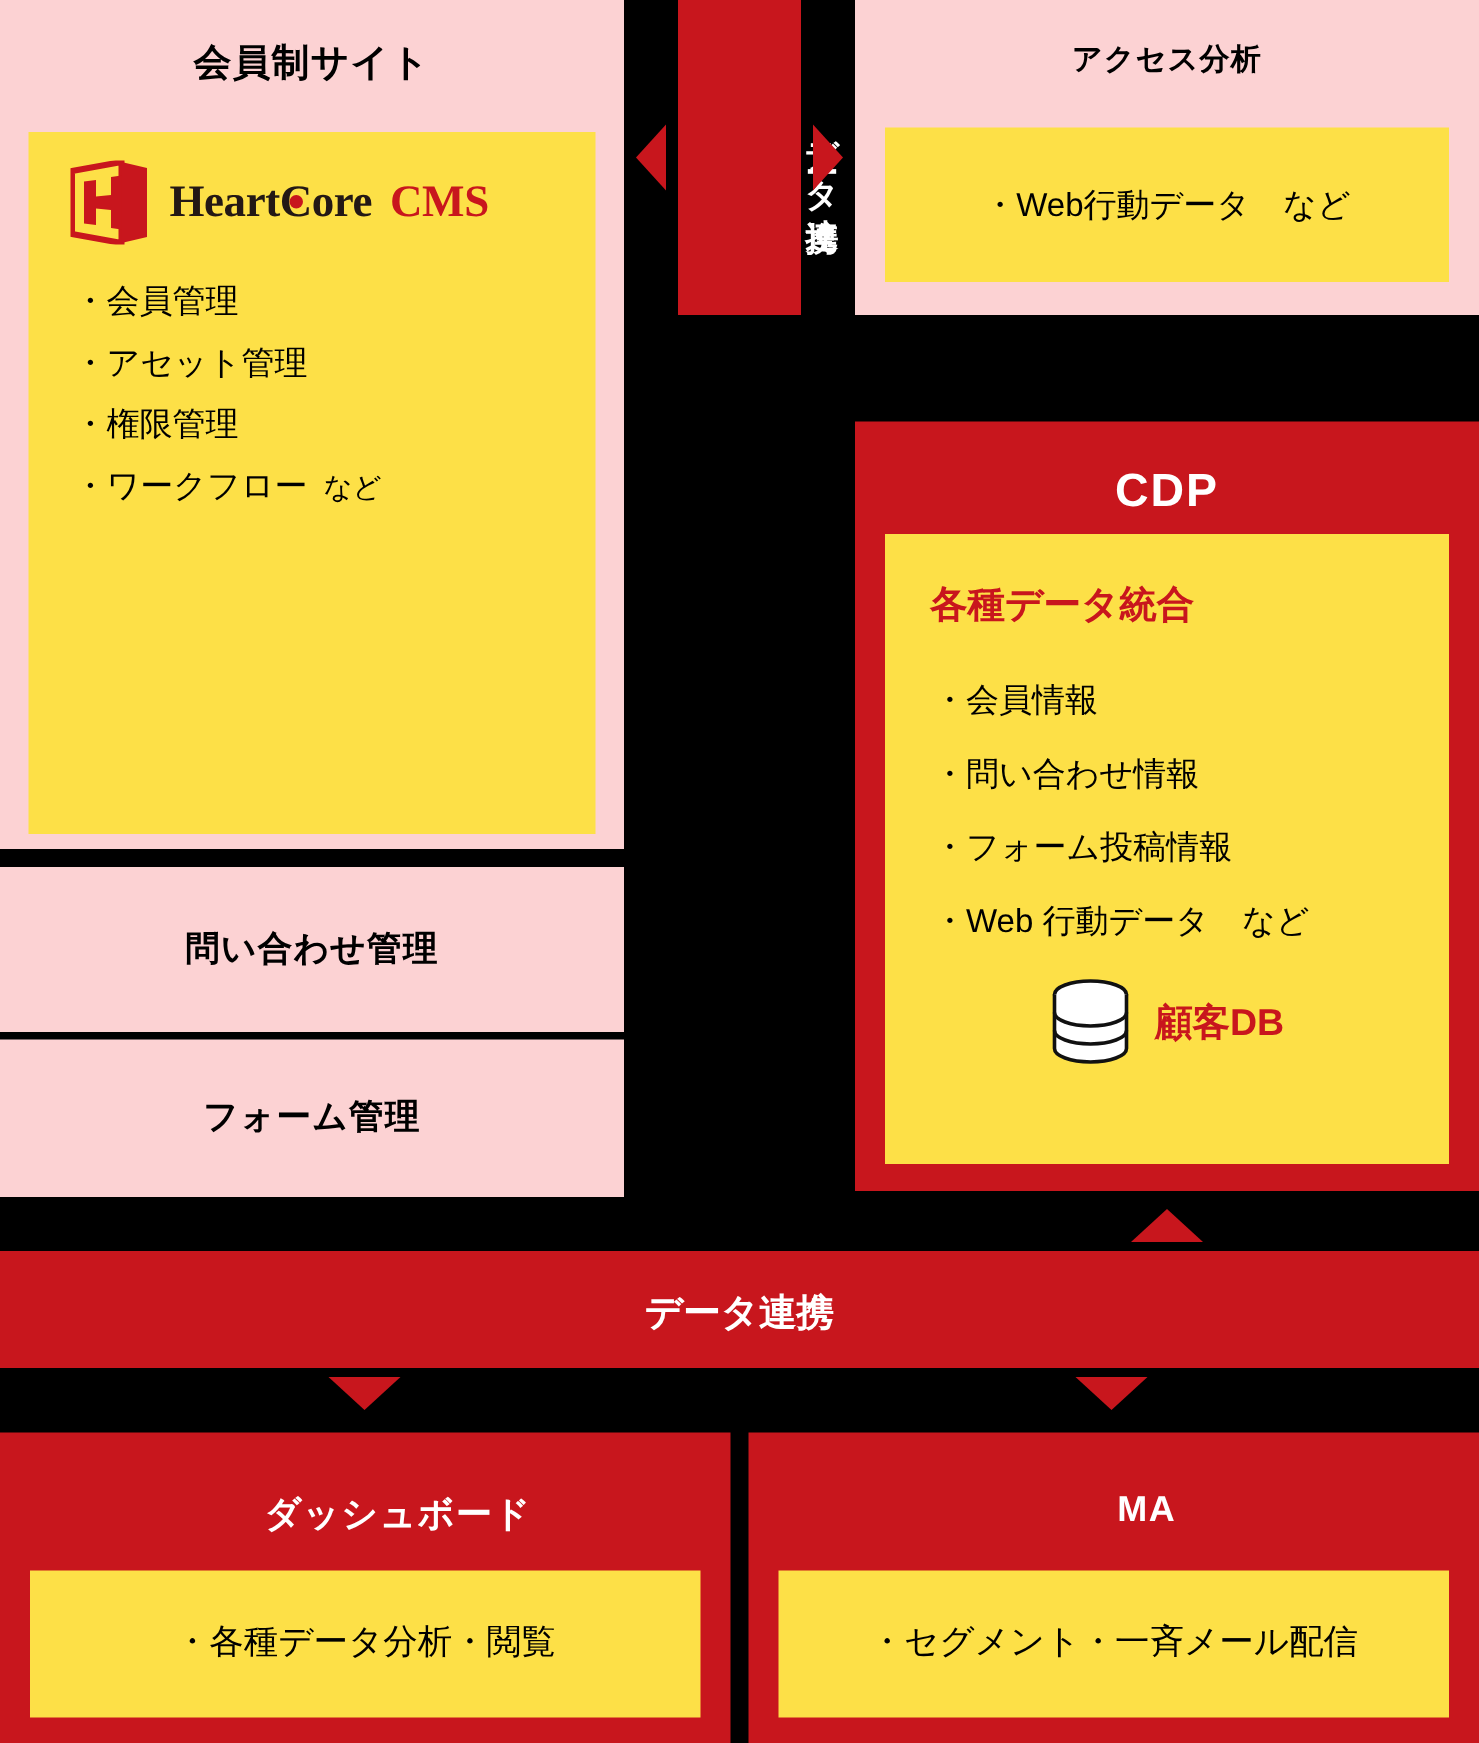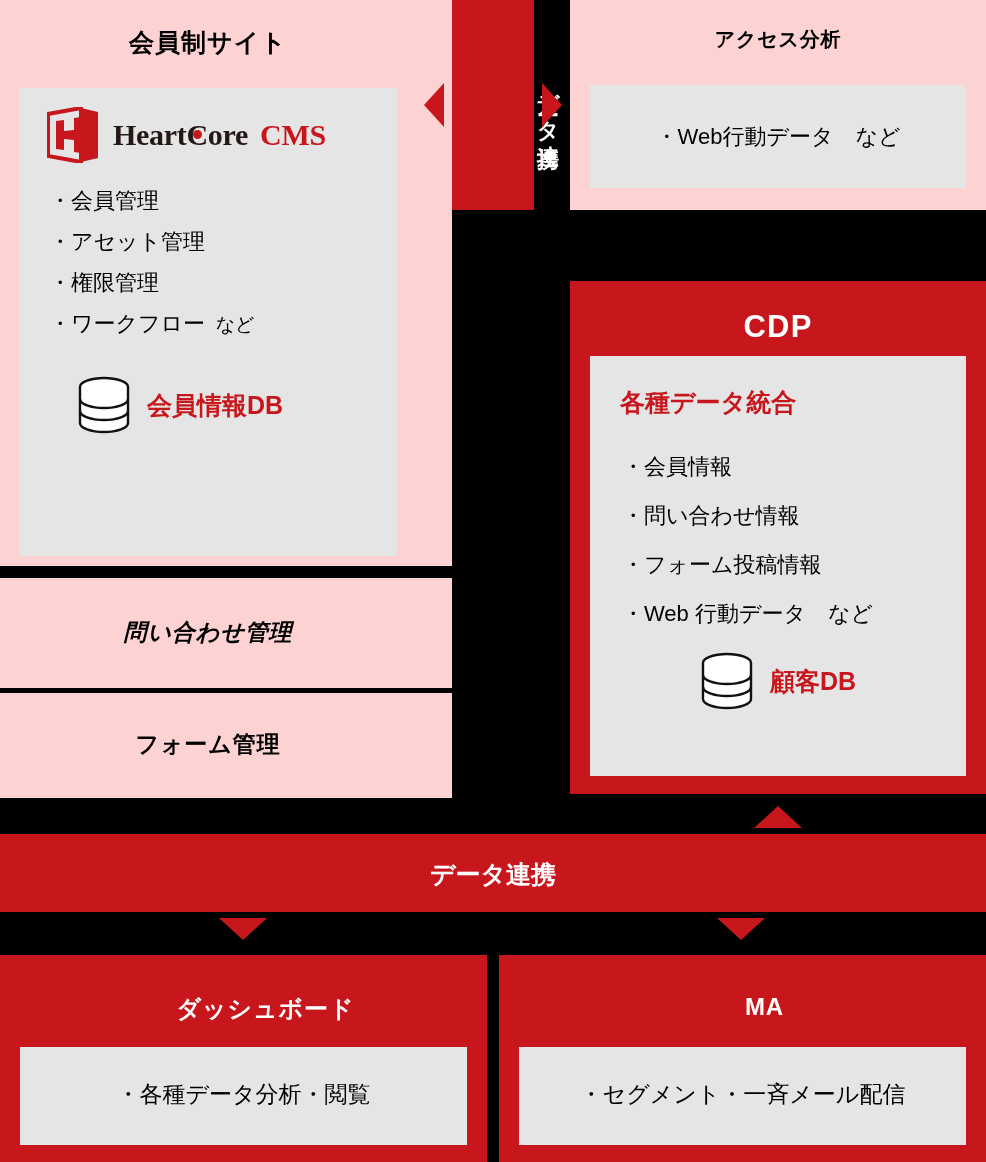--- a/index.html
+++ b/index.html
@@ -18,27 +18,26 @@
     position: relative;
     width: 986px;
     height: 1162px;
     background: #000000;
   }
   .abs { position: absolute; }
 
   
   .pink-panel {
     background: #fcd2d3;
-    padding-left: 36px;
   }
   .red-panel {
     background: #c8161d;
   }
   .white-card {
-    background: #e5e5e5;
+    background: #fde047;
   }
   .panel-title {
     font-weight: bold;
     text-align: center;
     color: #000000;
     letter-spacing: 0.04em;
   }
   .panel-title.on-red { color: #ffffff; }
 
   
@@ -112,21 +111,21 @@
   }
   .db-icon { flex: 0 0 auto; }
   .db-label {
     color: #c8161d;
     font-weight: bold;
     font-size: 25px;
     margin-left: 16px;
     white-space: nowrap;
   }
 
-  #inquiry-panel { left: 0; top: 578px; width: 416px; height: 110px; font-style: italic; }
+  #inquiry-panel { left: 0; top: 578px; width: 416px; height: 110px; }
   #inquiry-title { left: 0; top: 39px; width: 416px; font-size: 23px; }
   #form-panel { left: 0; top: 693px; width: 416px; height: 105px; }
   #form-title { left: 0; top: 36px; width: 416px; font-size: 23px; }
 
   
   #vert-bar {
     left: 452px; top: 0; width: 82px; height: 210px;
   }
   #vert-bar-label {
     position: absolute;
@@ -230,29 +229,20 @@
 
       <div class="bullet-list">
         <ul>
           <li>・会員管理</li>
           <li>・アセット管理</li>
           <li>・権限管理</li>
           <li><span>・ワークフロー</span><span class="small-note">&nbsp;&nbsp;</span><span class="small-note">など</span></li>
         </ul>
       </div>
 
-      <div class="db-row" style="left:58px; top:288px;">
-        <svg class="db-icon" width="54" height="58" viewBox="0 0 54 58">
-          <ellipse cx="27" cy="11" rx="24" ry="9" fill="#fff" stroke="#111" stroke-width="2.4"></ellipse>
-          <path d="M3 11 V47 A24 9 0 0 0 51 47 V11" fill="#fff" stroke="#111" stroke-width="2.4"></path>
-          <path d="M3 23 A24 9 0 0 0 51 23" fill="none" stroke="#111" stroke-width="2.4"></path>
-          <path d="M3 35 A24 9 0 0 0 51 35" fill="none" stroke="#111" stroke-width="2.4"></path>
-        </svg>
-        <span class="db-label">会員情報DB</span>
-      </div>
     </div>
   </div>
 
   <div class="abs pink-panel" id="inquiry-panel">
     <div class="abs panel-title" id="inquiry-title">問い合わせ管理</div>
   </div>
 
   <div class="abs pink-panel" id="form-panel">
     <div class="abs panel-title" id="form-title">フォーム管理</div>
   </div>

